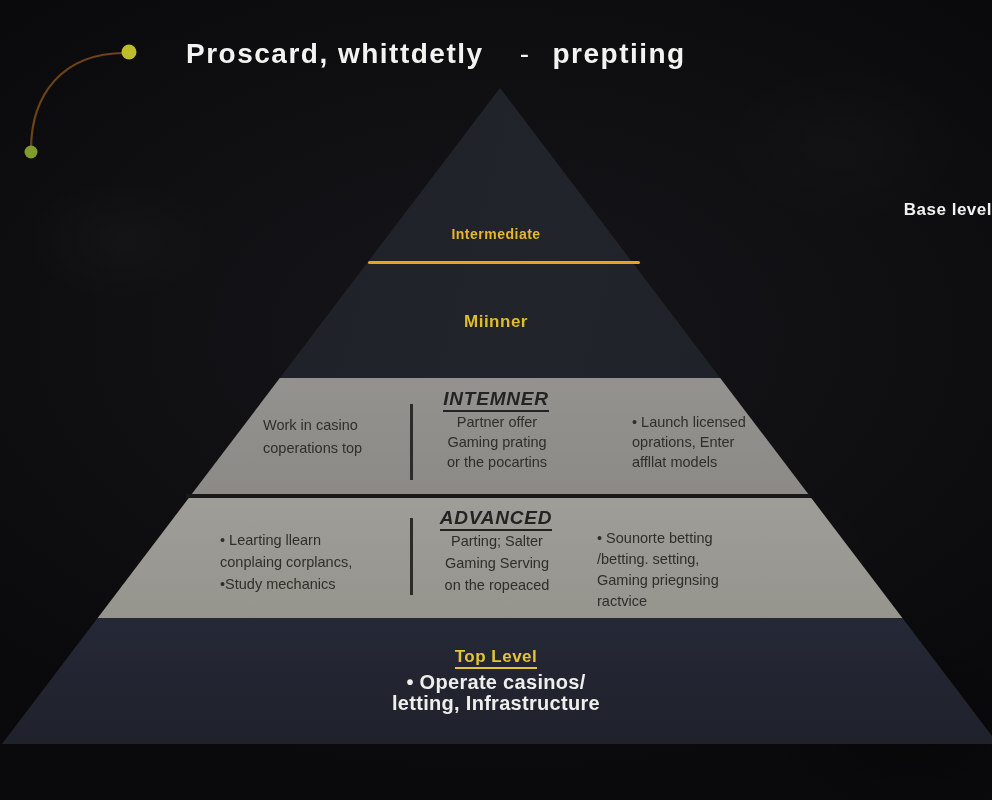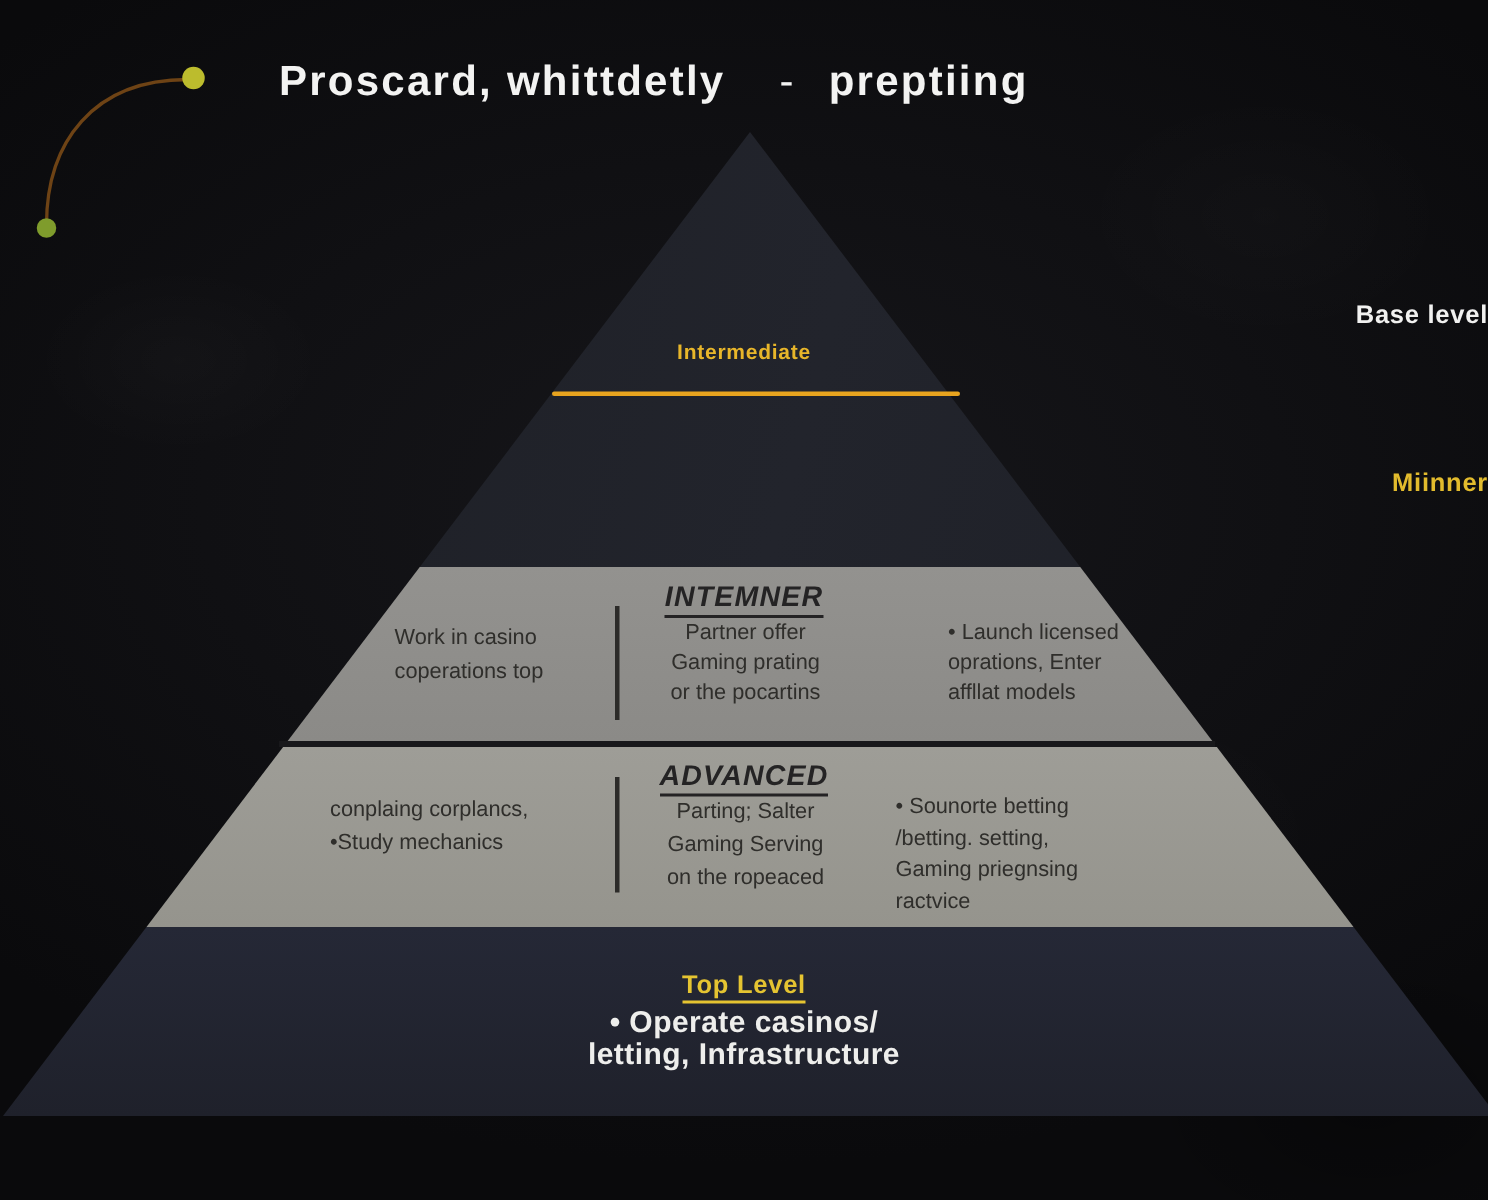--- a/index.html
+++ b/index.html
@@ -45,21 +45,21 @@
 
   .main-title {
     top:38px; left:186px; display:flex; align-items:baseline;
     color:#f3f3f2; font-size:28px; font-weight:700; letter-spacing:1.5px;
   }
   .main-title .t-sep { margin:0 22px 0 36px; font-weight:400; }
 
   .lbl-base      { top:200px; color:#f1f1f0; font-size:17px; font-weight:600; letter-spacing:0.5px;text-align:right; }
   .lbl-inter     { top:226px; color:#e8b62a; font-size:14px; font-weight:600; letter-spacing:0.5px; }
   .yellow-rule   { position:absolute; z-index:5; top:261px; left:368px; width:272px; height:3px; background:#e8a41f; border-radius:2px; }
-  .lbl-miinner   { top:312px; color:#e2bb2d; font-size:17px; font-weight:600; letter-spacing:0.5px;text-align:right; }
+  .lbl-miinner   { top:312px; color:#e2bb2d; font-size:17px; font-weight:600; letter-spacing:0.5px; }
 
   .band-head {
     font-size:19px; font-weight:700; color:#242324; letter-spacing:0.8px;font-style:italic;
   }
   .band-head span { border-bottom:2px solid #242324; padding-bottom:1px; }
   .head-b1 { top:388px; }
   .head-b2 { top:507px; }
 
   .col { position:absolute; z-index:5; color:#2f2e2b; font-size:14.5px; }
   .b1-left  { left:263px; top:414px; width:150px; line-height:23px; text-align:left; }
@@ -131,20 +131,21 @@
   <div class="col b1-right">
     <div>• Launch licensed</div>
     <div>oprations, Enter</div>
     <div>affllat models</div>
   </div>
 
   <div class="txt centered band-head head-b2">
     <span>ADVANCED</span>
   </div>
   <div class="col b2-left">
+    <div>• Learting llearn</div>
     <div>conplaing corplancs,</div>
     <div>•Study mechanics</div>
   </div>
   <div class="vdiv vdiv-b2"></div>
   <div class="col b2-mid">
     <div>Parting; Salter</div>
     <div>Gaming Serving</div>
     <div>on the ropeaced</div>
   </div>
   <div class="col b2-right">

